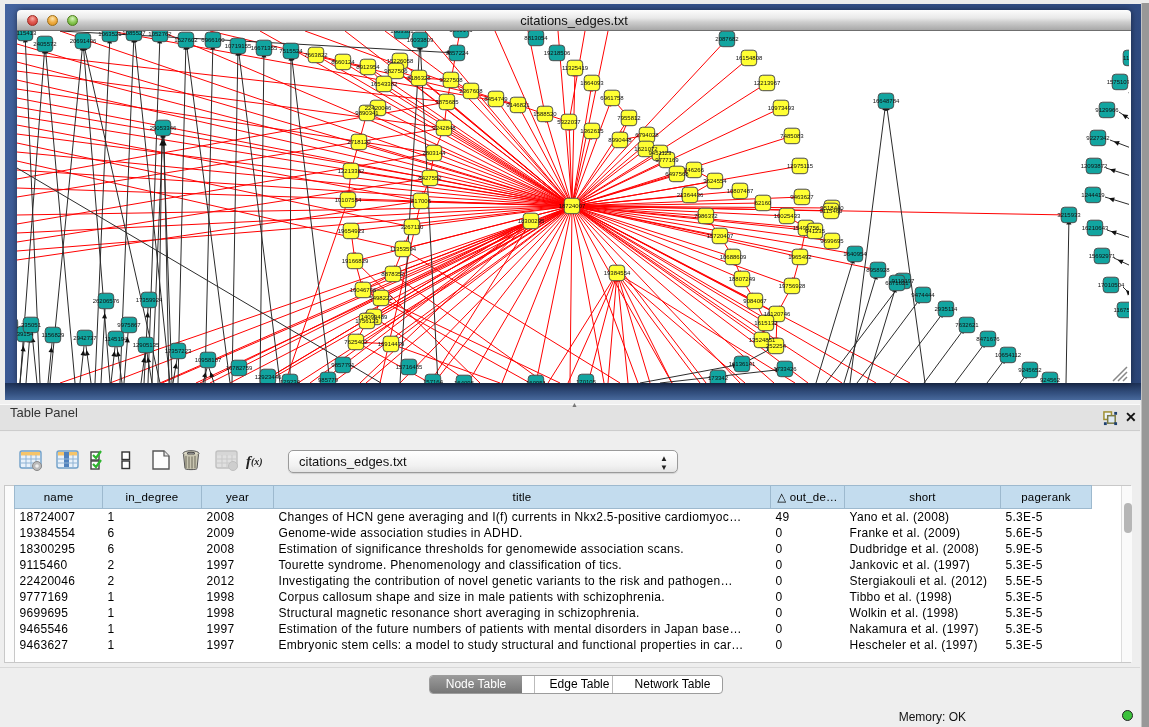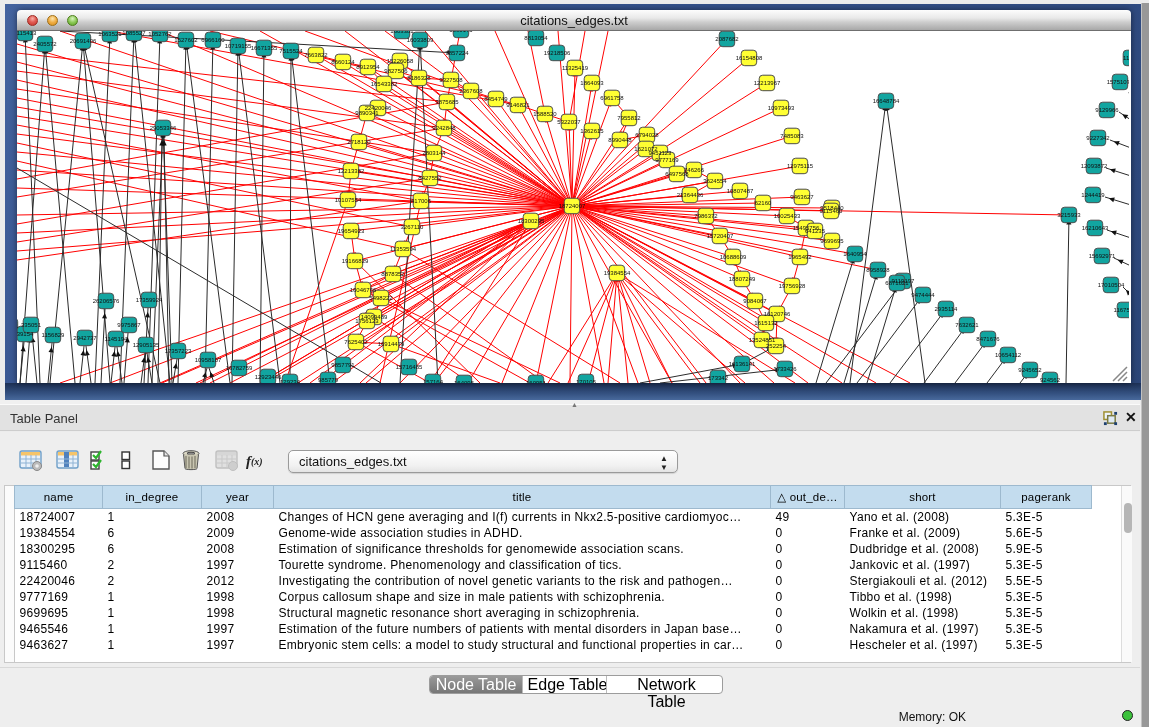--- a/index.html
+++ b/index.html
@@ -5,40 +5,40 @@
 #stage { position:relative; width:1002px; height:727px; }
 
 #frame { position:absolute; left:5px; top:4px; width:1136px; height:396px; background:linear-gradient(135deg,#44639f 0%,#35528c 40%,#2b4577 100%); }
 #frame .bot { position:absolute; left:0; bottom:0; width:100%; height:17px; background:linear-gradient(180deg,#1d3055 0%,#33507f 60%,#48699c 100%); }
 
 #win { position:absolute; left:17px; top:10px; width:1114px; height:373px; border-radius:4px 4px 0 0; box-shadow:0 0 6px rgba(0,0,0,0.5); }
 #canvasbg { position:absolute; left:0; top:21px; width:100%; height:352px; background:#fff; }
 
 #gap { position:absolute; left:0px; top:400px; width:1140px; height:8px; background:#f0f0f0; }
 #tphead { position:absolute; left:0px; top:404px; width:1140px; height:27px; background:#e2e2e2; border-top:1px solid #fafafa; border-bottom:1px solid #cdcdcd; }
-#tphead .lbl { position:absolute; left:10px; top:6px; font-size:13px; color:#333; }
+#tphead .lbl { position:absolute; left:10px; top:0; font-size:13px; color:#333; }
 #tpbody { position:absolute; left:0; top:432px; width:1140px; height:295px; background:#eeeeee; }
 #combo { position:absolute; left:288px; top:450px; width:390px; height:23px; border:1px solid #9a9a9a; border-radius:5px; background:linear-gradient(180deg,#ffffff,#f1f1f1 70%,#e4e4e4); font-size:13px; color:#111; line-height:21px; padding-left:10px; box-shadow:0 1px 1px rgba(0,0,0,0.12); }
 #combo .arr { position:absolute; right:8px; top:0; width:10px; height:21px; font-size:8px; color:#222; line-height:9px; text-align:center; padding-top:3px; }
 
 #tclip { position:absolute; left:14px; top:485px; width:1116px; height:178px; overflow:hidden; }
 #tbl { width:1078px; border-collapse:collapse; table-layout:fixed; font-size:12px; letter-spacing:0.3px; }
 #tbl th { background:#c3dcee; border:1px solid #9db9ce; font-weight:normal; font-size:11.5px; letter-spacing:0.2px; height:23px; padding:4px; color:#000; }
 #tbl td { height:16px; padding:0 0 0 5px; white-space:nowrap; overflow:hidden; color:#000; background:#fff; }
 #tbl td.c1 { padding-left:5px; }
 #gutter { position:absolute; left:4px; top:485px; width:10px; height:178px; background:#fbfbfb; border:1px solid #c8c8c8; border-right:none; }
 #tblbg { position:absolute; left:14px; top:485px; width:1117px; height:178px; background:#fff; border:1px solid #c8c8c8; }
 #vsb { position:absolute; left:1121px; top:486px; width:11px; height:176px; background:#fafafa; border-left:1px solid #ddd; }
 #vsb .thumb { position:absolute; left:1.5px; top:17px; width:8px; height:30px; border-radius:4px; background:#b6b6b6; }
 
-#tabs { position:absolute; left:429px; top:675px; width:294px; height:19px; border:1px solid #9c9c9c; border-radius:4px; background:#fff; font-size:16px; }
+#tabs { position:absolute; left:429px; top:675px; width:294px; height:19px; border:1px solid #9c9c9c; border-radius:4px; background:#fff; font-size:12px; }
 #tabs .seg { position:absolute; top:0; height:17px; line-height:17px; text-align:center; color:#000; }
 #tabs .s1 { left:0; width:92px; background:linear-gradient(180deg,#9a9a9a,#767676); color:#fff; border-radius:3px 0 0 3px; }
-#tabs .s2 { left:92px; width:90px; border-left:1px solid #bbb; }
-#tabs .s3 { left:176px; width:110px; border-left:1px solid #bbb;padding-left:10px; }
+#tabs .s2 { left:104px; width:90px; border-left:1px solid #bbb; }
+#tabs .s3 { left:182px; width:110px; border-left:1px solid #bbb;padding-left:10px; }
 #mem { position:absolute; right:36px; top:710px; font-size:12px; color:#111; }
 #memdot { position:absolute; left:1122px; top:710px; width:11px; height:11px; border-radius:50%; background:#3cc23c; border:1px solid #222; }
 #rstrip { position:absolute; left:1141px; top:3px; width:8px; height:724px; background:#989898; border-left:1px solid #c2c2c2; }
 .floaticon { position:absolute; left:1103px; top:6px; width:15px; height:15px; }
 .closeicon { position:absolute; left:1125px; top:4px; width:13px; height:15px; font-size:14px; font-weight:bold; color:#111; }
 #dragdot { position:absolute; left:571px; top:401px; width:8px; height:4px; color:#777; font-size:7px; }
 </style></head>
 <body>
 <div id="stage">
   <div id="frame">

